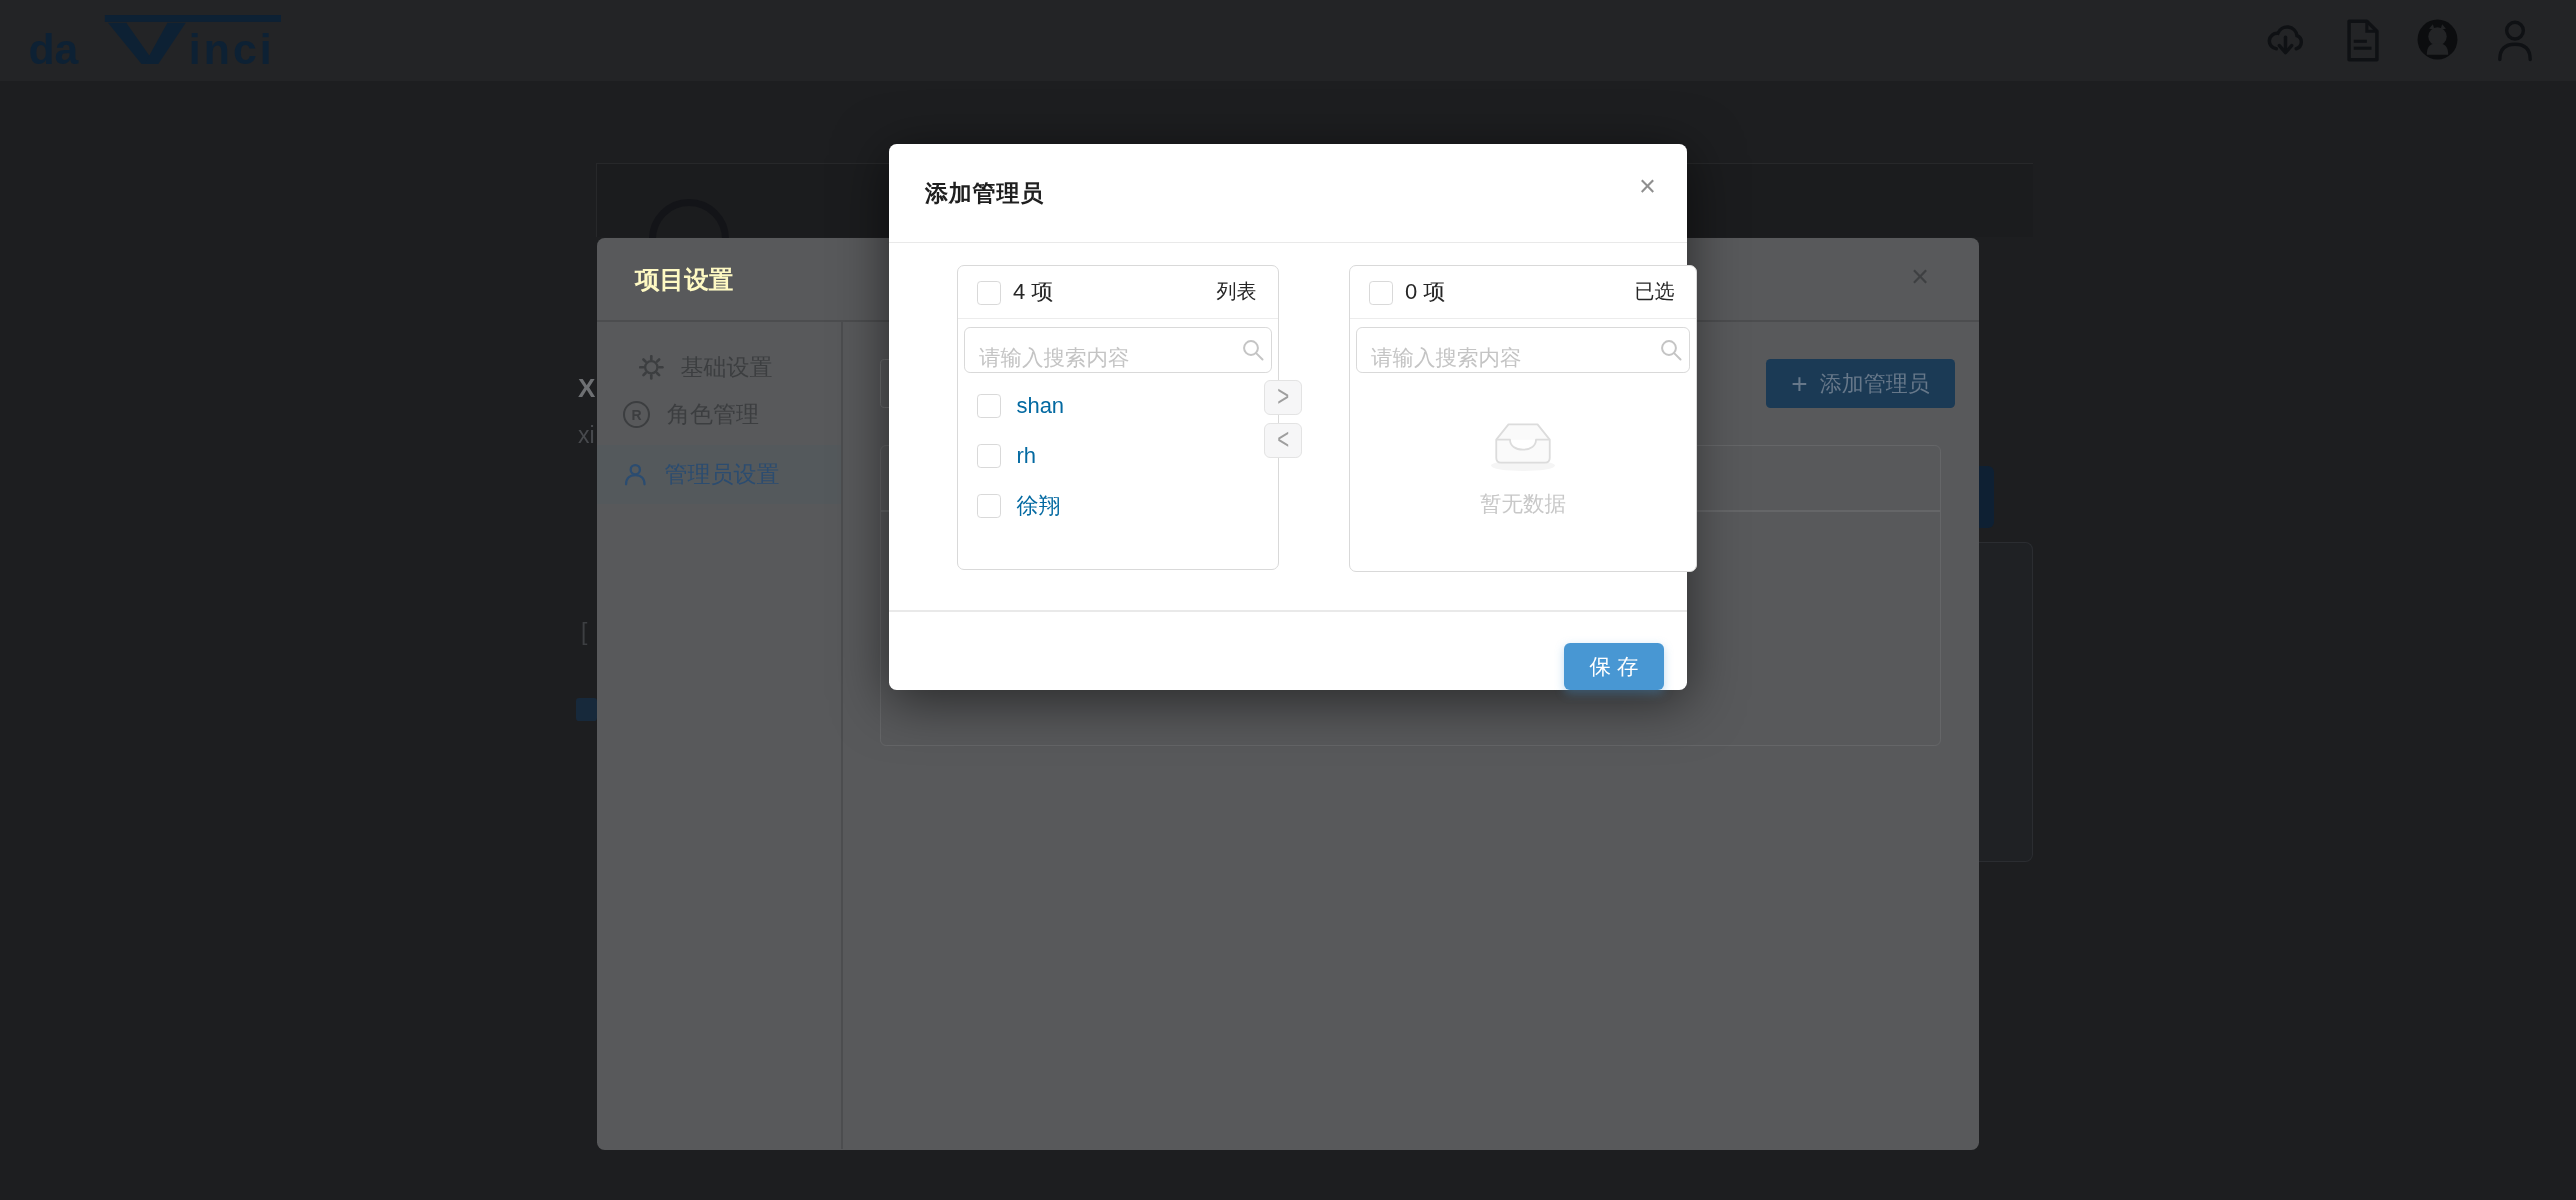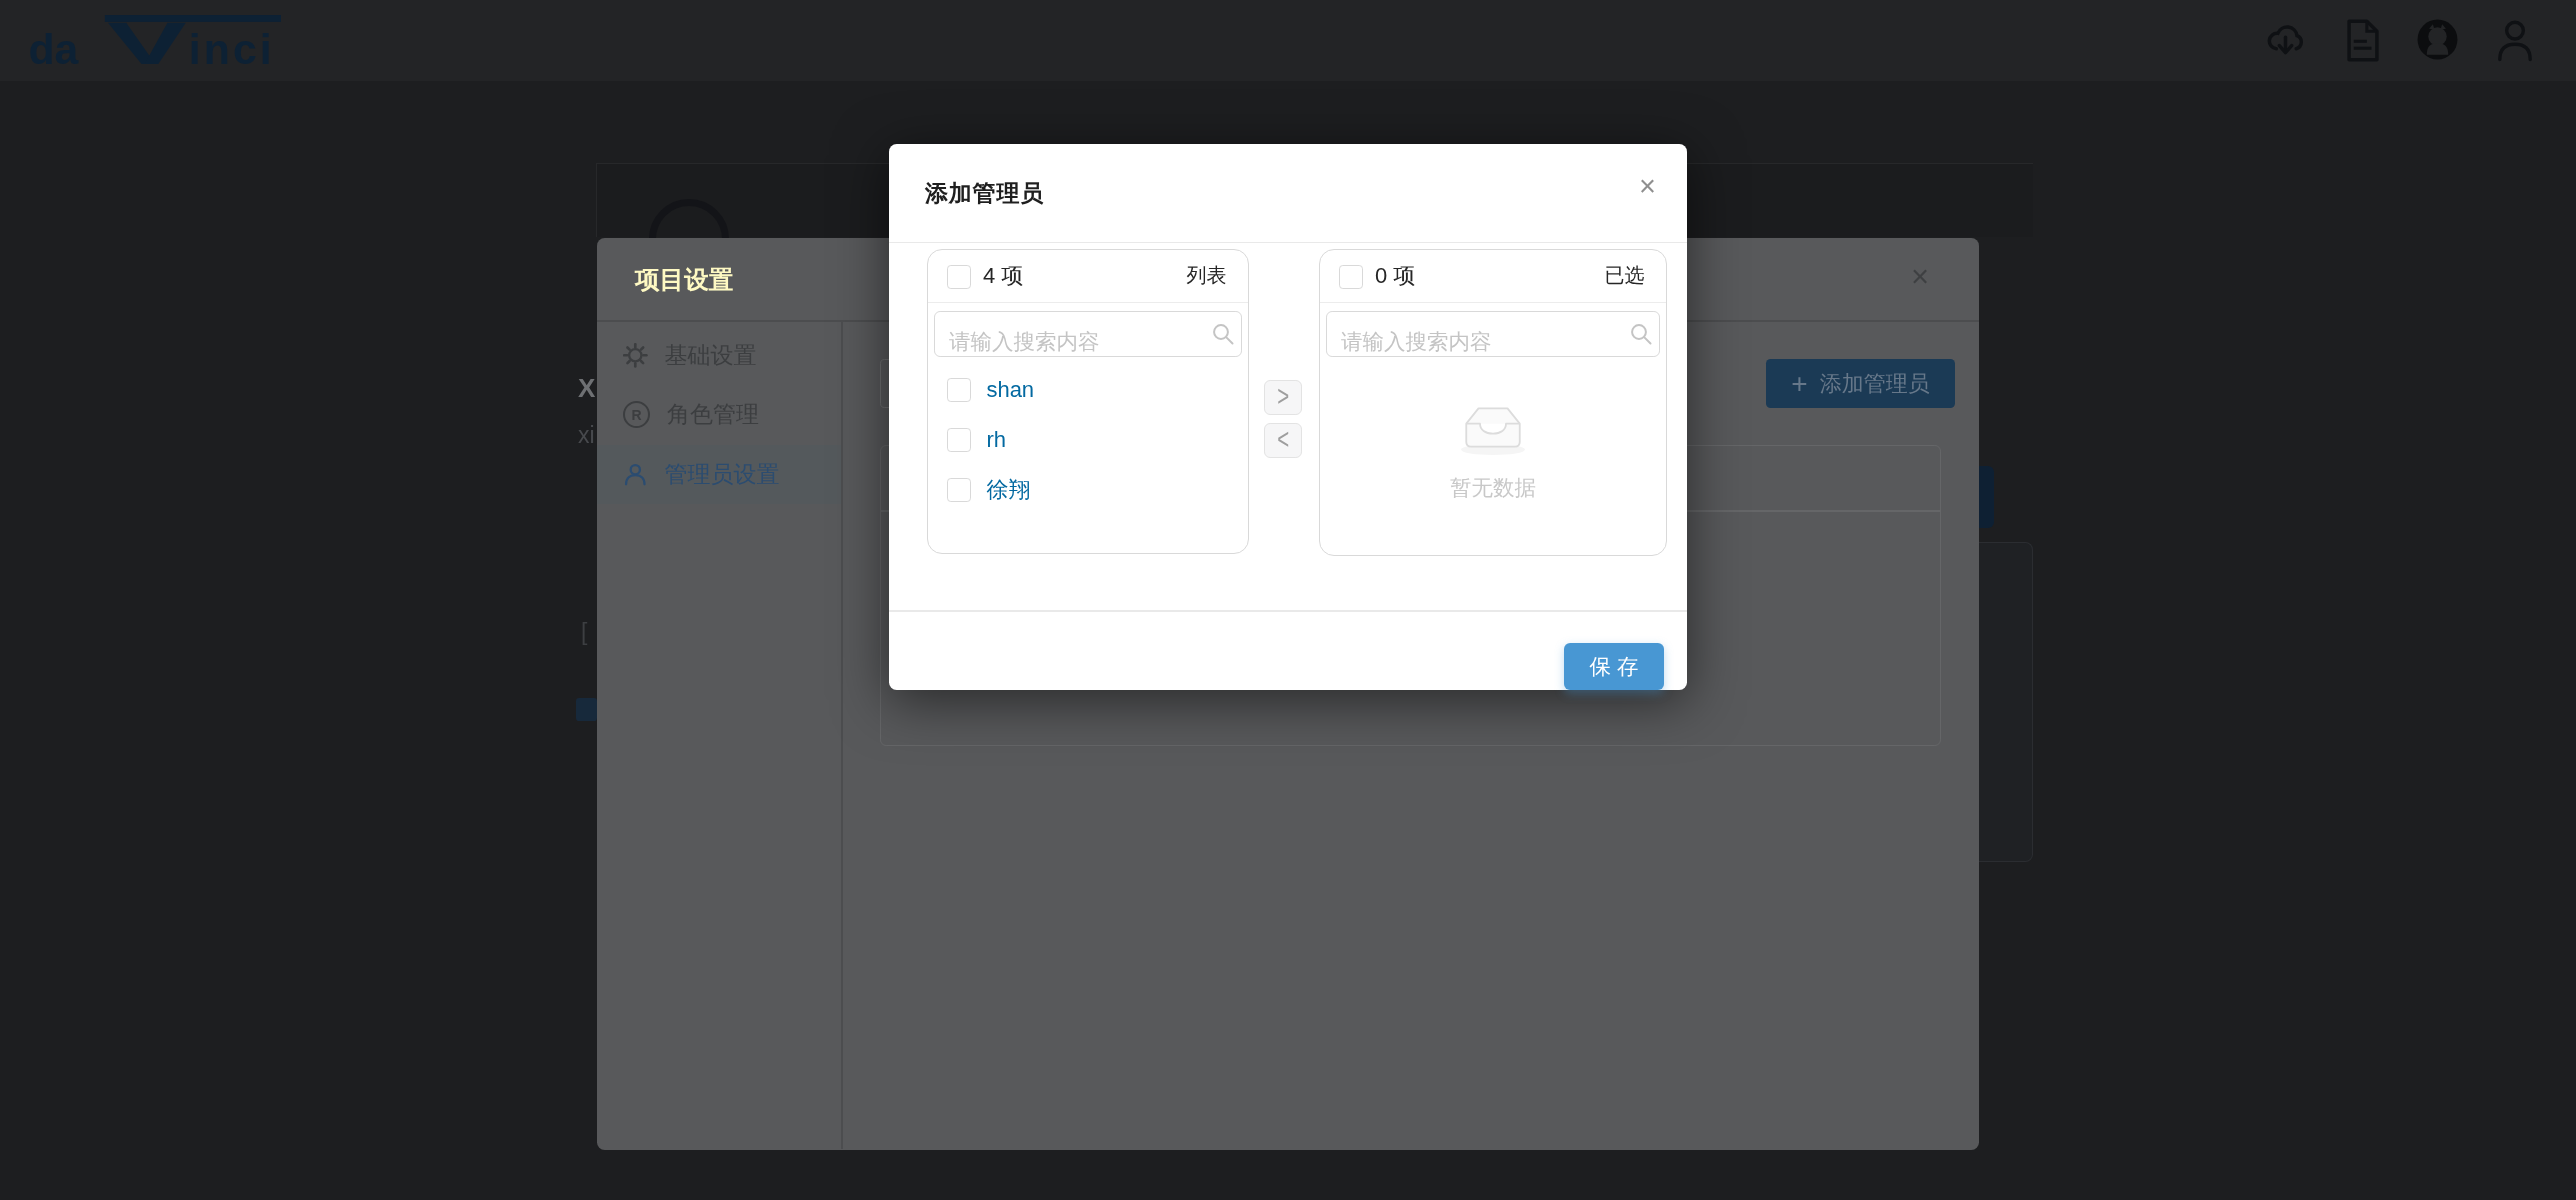--- a/index.html
+++ b/index.html
@@ -46,21 +46,21 @@
   #ps-table-hdiv{left:0;top:64px;width:100%;height:1.5px;background:#656668;position:absolute;}
 
   
   #aa-modal{left:889px;top:144px;width:798px;height:546px;background:#ffffff;border-radius:7.7px;
             box-shadow:0 10.7px 54px rgba(0,0,0,0.55);}
   #aa-header{left:0;top:0;width:798px;height:99px;border-bottom:1.5px solid #e9e9e9;
              display:flex;align-items:center;padding-left:36px;}
   #aa-title{font-size:23px;font-weight:bold;color:#1f1f1f;letter-spacing:0.8px;}
   #aa-close{position:absolute;right:31px;top:28px;font-size:29px;color:#8f8f8f;line-height:1;cursor:pointer;}
 
-  .panel{top:105px;height:305px;border:1.5px solid #d9d9d9;border-radius:15px;background:#fff;overflow:hidden;}
+  .panel{top:121px;height:305px;border:1.5px solid #d9d9d9;border-radius:7px;background:#fff;overflow:hidden;margin-left:30px;}
   #panel-source{left:38px;width:322px;}
   #panel-target{left:430px;width:348px;height:307px;}
   .panel-head{position:absolute;left:0;top:0;width:100%;height:52px;border-bottom:1.5px solid #ececec;}
   .cb{position:absolute;width:22px;height:22px;border:1.5px solid #d9d9d9;border-radius:3.8px;background:#fff;}
   .panel-head .cb{left:19px;top:15.4px;}
   .count{position:absolute;left:55px;top:0;line-height:51px;font-size:22px;color:#262626;}
   .corner{position:absolute;right:21.5px;top:0;line-height:51px;font-size:20px;color:#262626;}
   .search{position:absolute;left:6.1px;top:61px;width:calc(100% - 12.3px);height:46px;
           border:1.5px solid #d9d9d9;border-radius:6.1px;font-size:21.5px;color:#595959;
           padding:16px 43px 0 14px;outline:none;box-sizing:border-box;
@@ -135,21 +135,21 @@
   <div class="abs bg-bluebit"></div>
   <div class="abs bg-right-button"></div>
   <div class="abs bg-right-panel"></div>
 
   <div class="abs" id="ps-modal">
     <div class="abs" id="ps-title">项目设置</div>
     <div class="abs" id="ps-close">×</div>
     <div class="abs" id="ps-hdiv"></div>
     <div class="abs" id="ps-vdiv"></div>
 
-    <div class="abs ps-item" style="top:92px;">
+    <div class="abs ps-item" style="top:104px;margin-left:16px;">
       <svg width="24.6" height="24.6" viewBox="0 0 32 32">
         <circle cx="16" cy="16" r="8" fill="none" stroke="#3c3e40" stroke-width="3"></circle>
         <g stroke="#3c3e40" stroke-width="3.4" stroke-linecap="round">
           <line x1="16" y1="1.5" x2="16" y2="5.5"></line>
             <line x1="16" y1="26.5" x2="16" y2="30.5"></line>
           <line x1="1.5" y1="16" x2="5.5" y2="16"></line>
             <line x1="26.5" y1="16" x2="30.5" y2="16"></line>
           <line x1="5.8" y1="5.8" x2="8.6" y2="8.6"></line>
             <line x1="23.4" y1="23.4" x2="26.2" y2="26.2"></line>
           <line x1="5.8" y1="26.2" x2="8.6" y2="23.4"></line>

